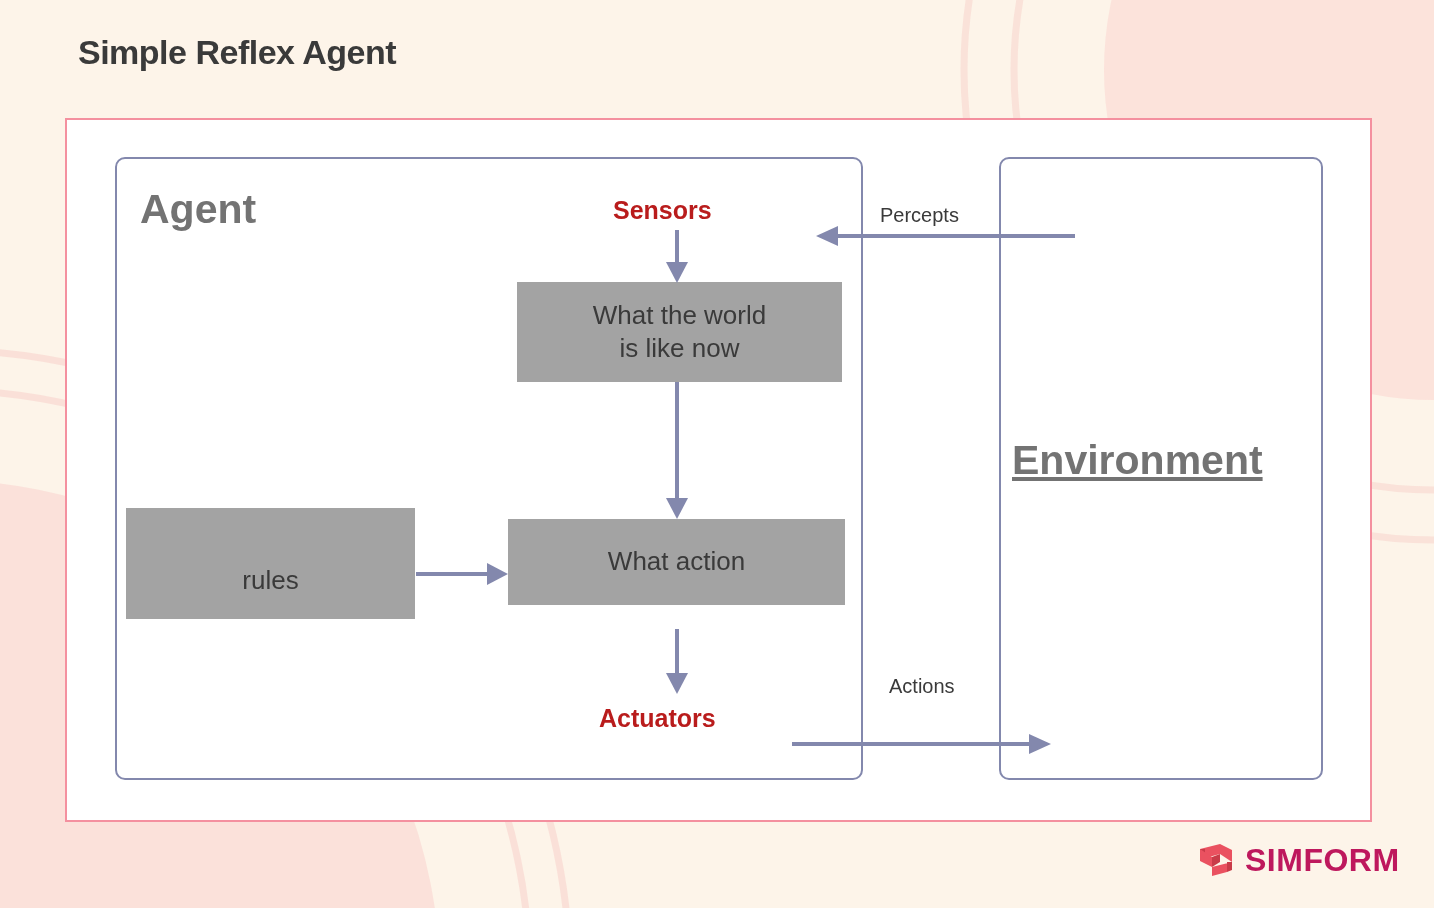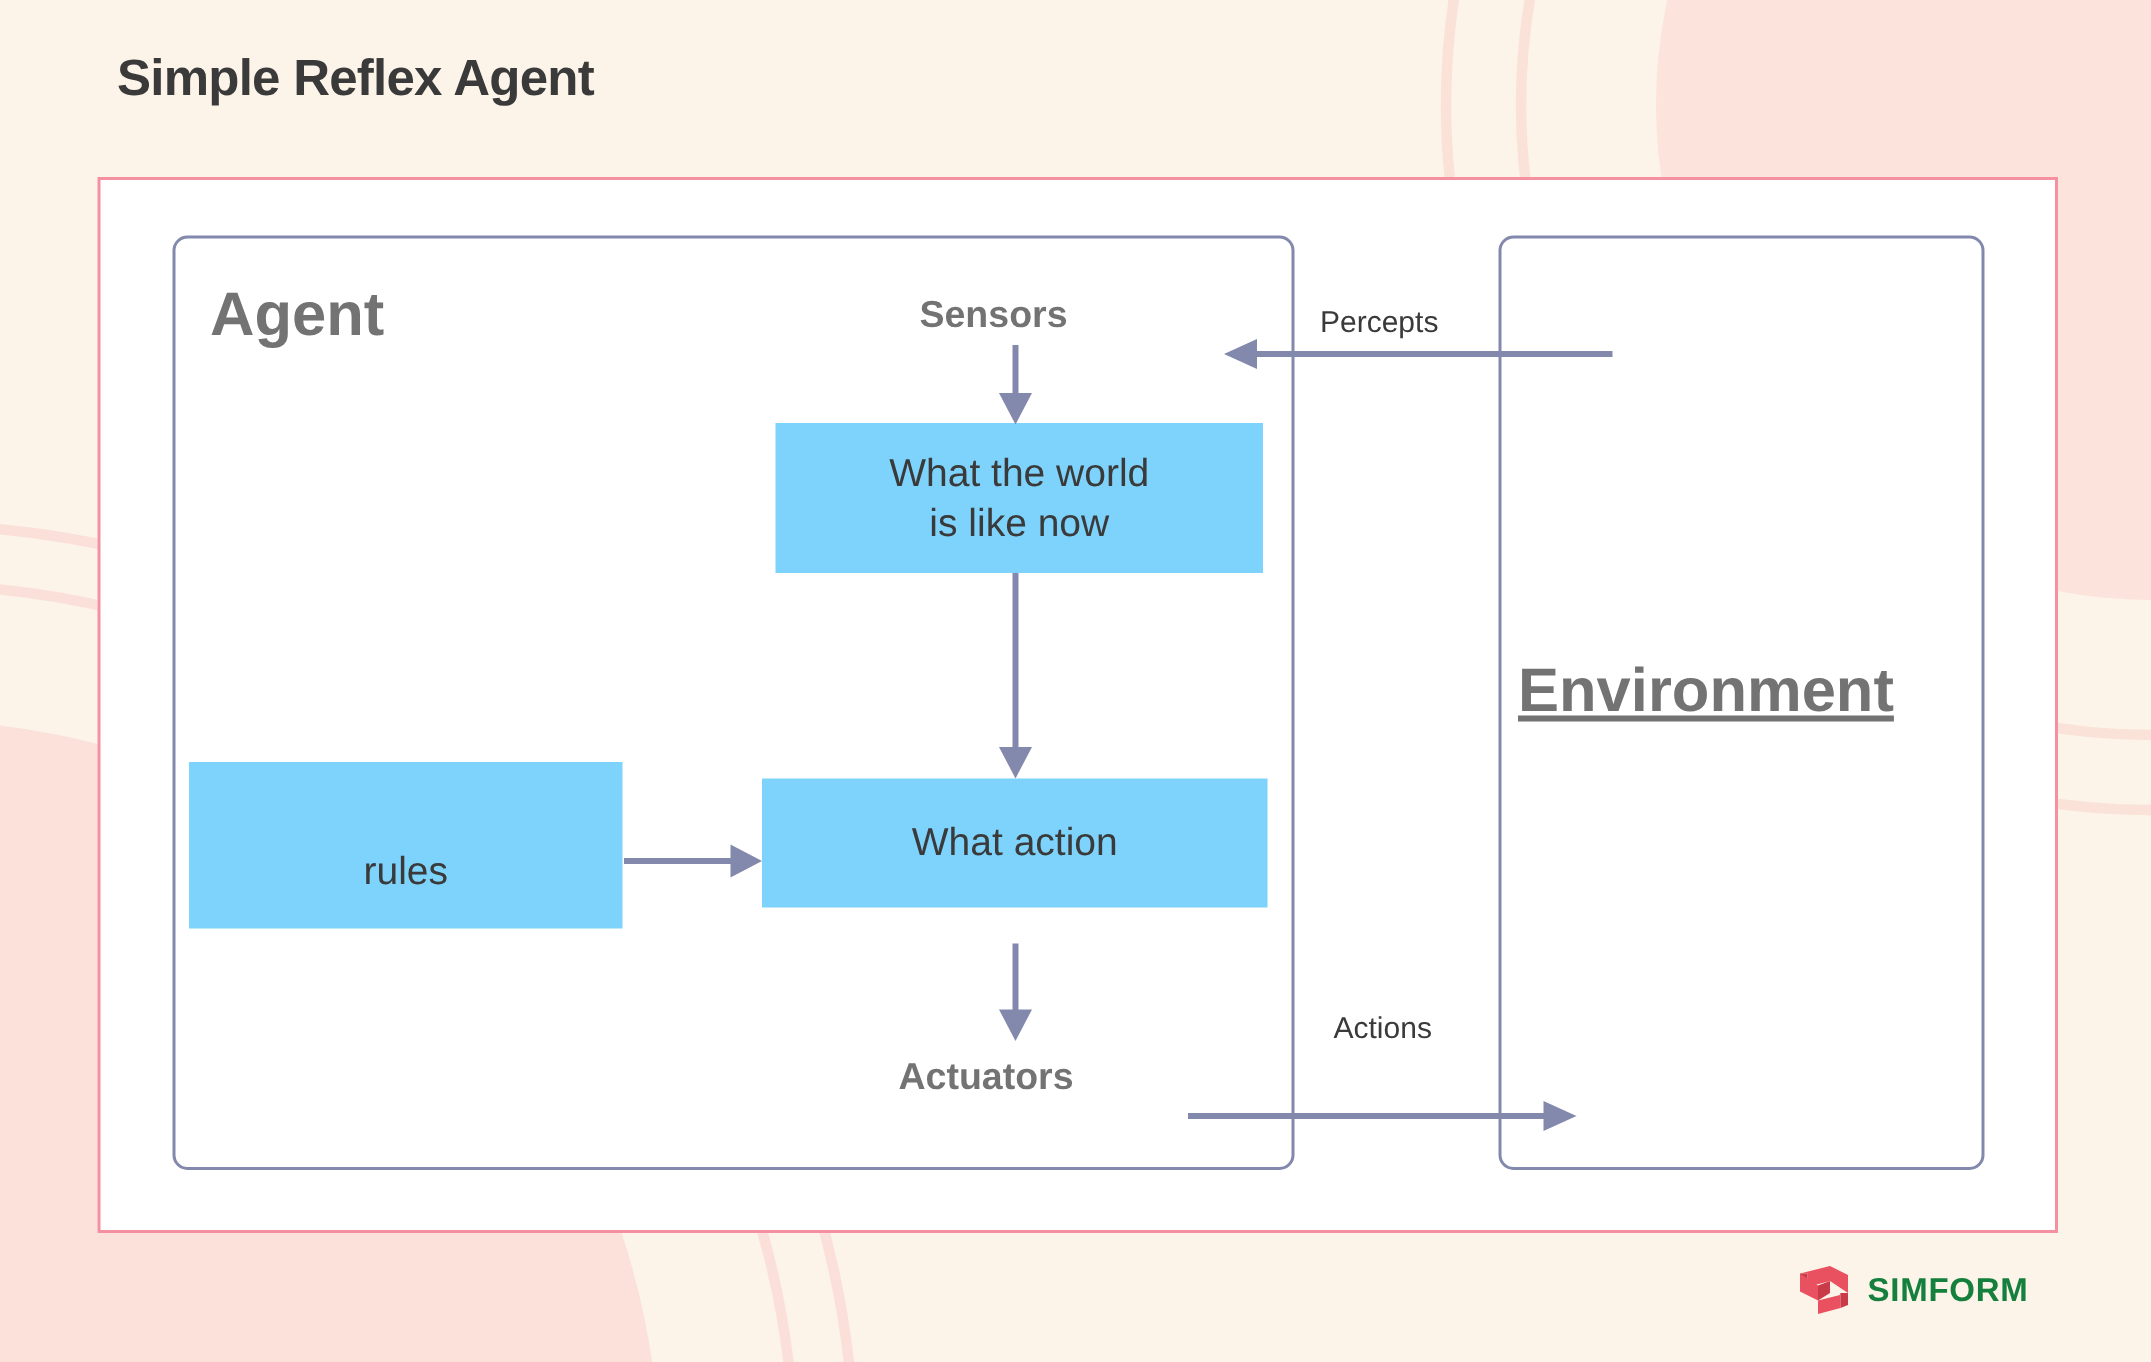--- a/index.html
+++ b/index.html
@@ -82,31 +82,31 @@
     white-space: nowrap;
   }
   #agent-label { left: 140px; top: 186px; }
   #environment-label { left: 1012px; top: 437px; text-decoration: underline; }
 
   
   .node-label {
     position: absolute;
     font-size: 25px;
     font-weight: bold;
-    color: #737373;
+    color: #b91c1c;
     z-index: 6;
     white-space: nowrap;
   }
   #sensors-label { left: 613px; top: 196px; }
   #actuators-label { left: 599px; top: 704px; }
 
   
   .pink-box {
     position: absolute;
-    background: #7dd3fc;
+    background: #a3a3a3;
     color: #3a3a3a;
     font-size: 26px;
     line-height: 1.28;
     text-align: center;
     display: flex;
     align-items: center;
     justify-content: center;
     z-index: 4;
     box-sizing: border-box;
   }
@@ -157,24 +157,24 @@
     position: absolute;
     left: 1196px;
     top: 836px;
     height: 48px;
     display: flex;
     align-items: center;
     gap: 9px;
     z-index: 6;
   }
   #brand-wordmark {
-    font-size: 22px;
+    font-size: 32px;
     font-weight: bold;
     letter-spacing: 0.5px;
-    color: #15803d;
+    color: #be185d;
     line-height: 1;
   }
 </style>
 </head>
 <body>
 
 <svg id="bg-decor" viewBox="0 0 1434 908" xmlns="http://www.w3.org/2000/svg">
   <defs>
     <clipPath id="page-clip">
         <rect x="0" y="0" width="1434" height="908"></rect>

